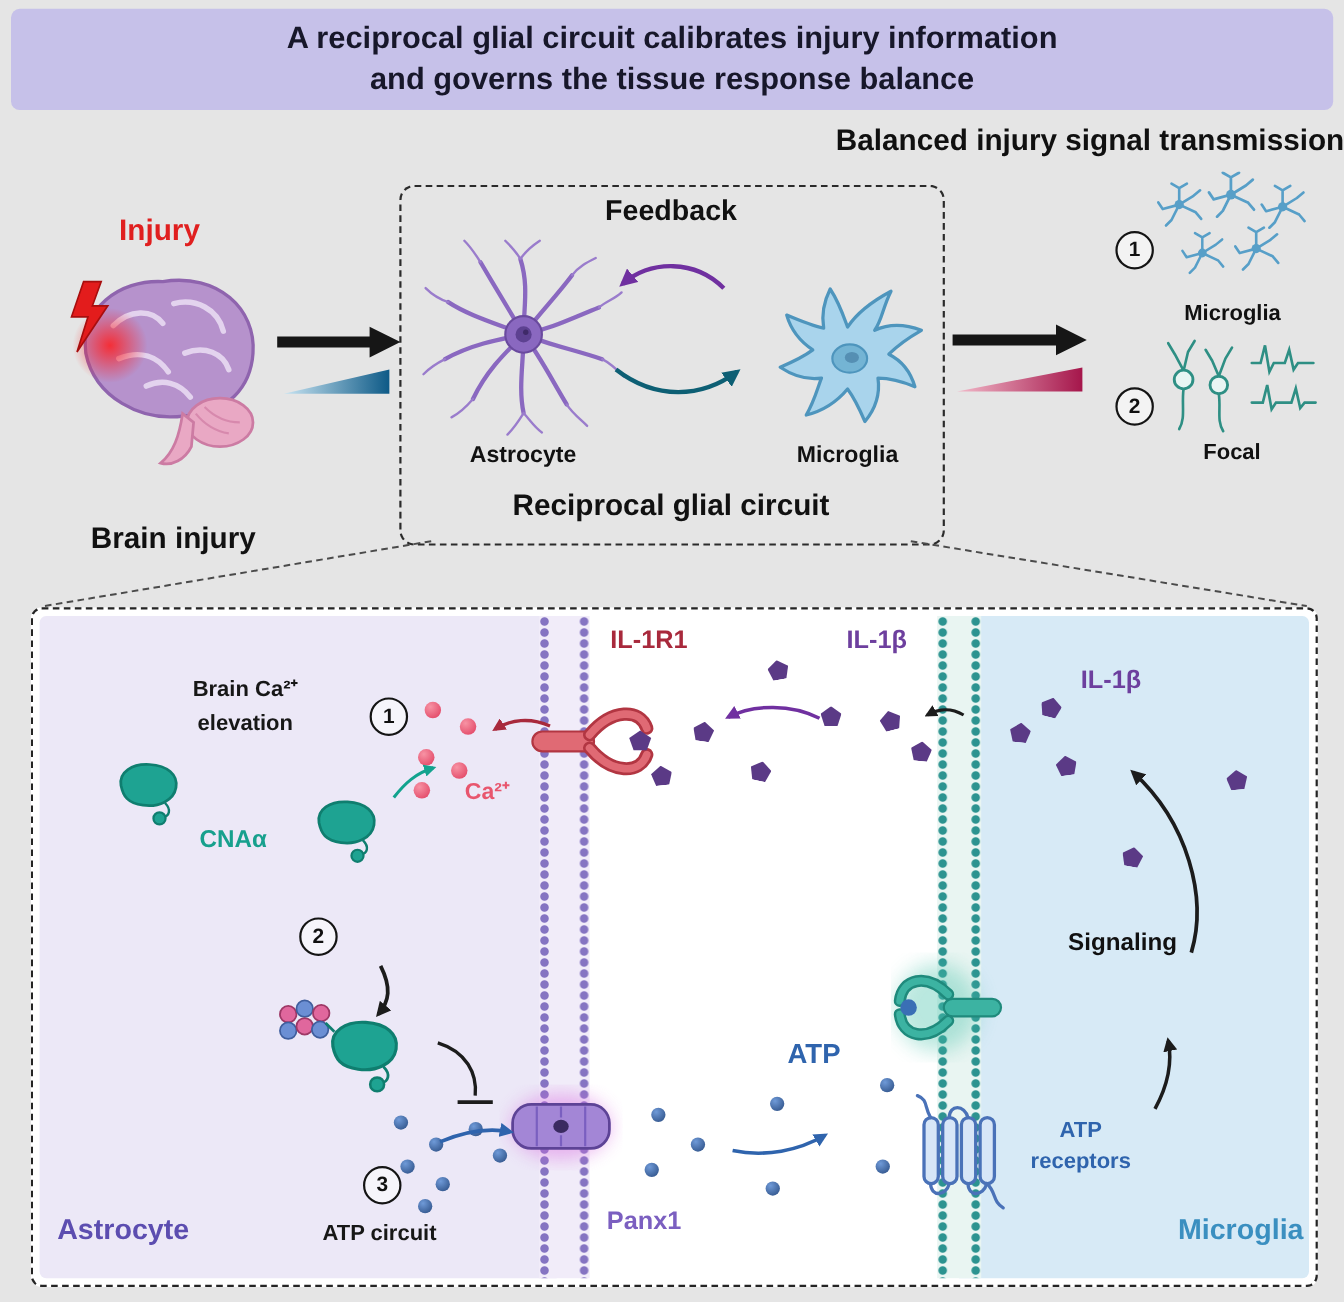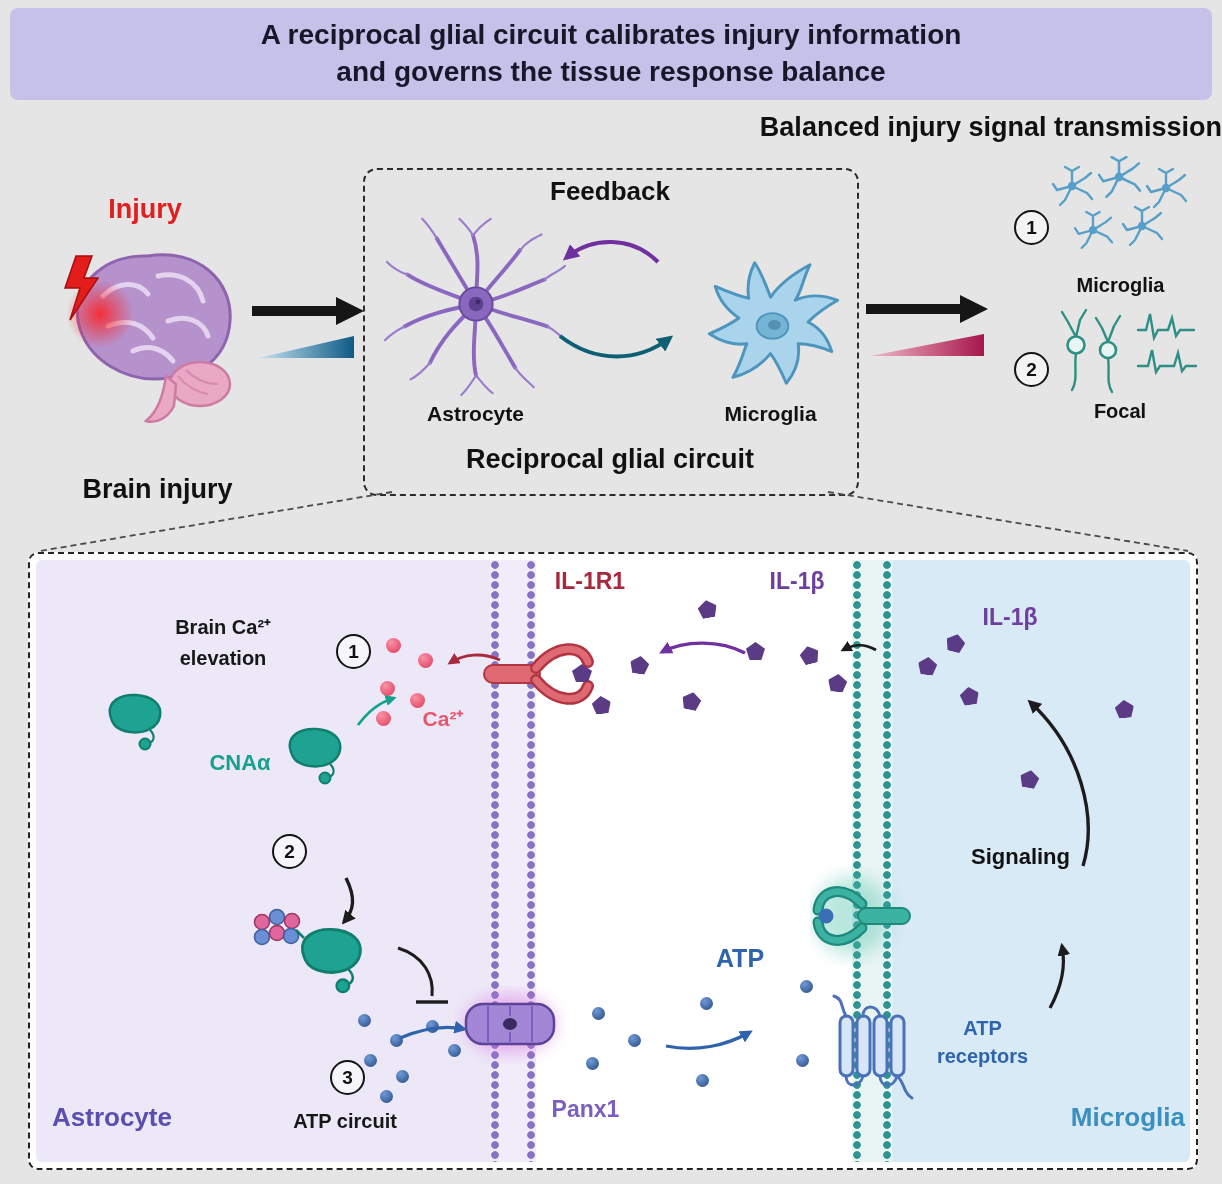--- a/index.html
+++ b/index.html
@@ -194,21 +194,21 @@
     <div class="dot dot-ca" style="left:380px;top:139px;"></div>
     <div class="dot dot-ca" style="left:346px;top:157px;"></div>
     <div class="lbl tc z8" style="left:368px;top:150px;width:90px;font-size:21px;color:#e8566e;text-align:center;">Ca²⁺</div>
 
     <svg class="abs z4" style="left:76px;top:138px;" width="62" height="62" viewBox="0 0 62 62">
         <use href="#cna-shape"></use>
       </svg>
     <svg class="abs z4" style="left:256px;top:172px;" width="62" height="62" viewBox="0 0 62 62">
         <use href="#cna-shape"></use>
       </svg>
-    <div class="lbl tc z8" style="left:160px;top:196px;width:100px;font-size:22px;color:#17a08d;">CNAα</div>
+    <div class="lbl tc z8" style="left:132px;top:196px;width:100px;font-size:22px;color:#17a08d;">CNAα</div>
 
     <div class="stepnum" style="left:242px;top:280px;">
       <span>2</span>
     </div>
 
     <svg class="abs z4" style="left:210px;top:352px;" width="160" height="96" viewBox="0 0 160 96">
       <use href="#cna-shape" transform="translate(58,20) scale(1.15)"></use>
       <g stroke-width="1.6">
         <circle cx="22" cy="16" r="7.5" fill="#e0679d" stroke="#9e3866"></circle>
         <circle cx="37" cy="11" r="7.5" fill="#6b8fd4" stroke="#3f5f9e"></circle>

